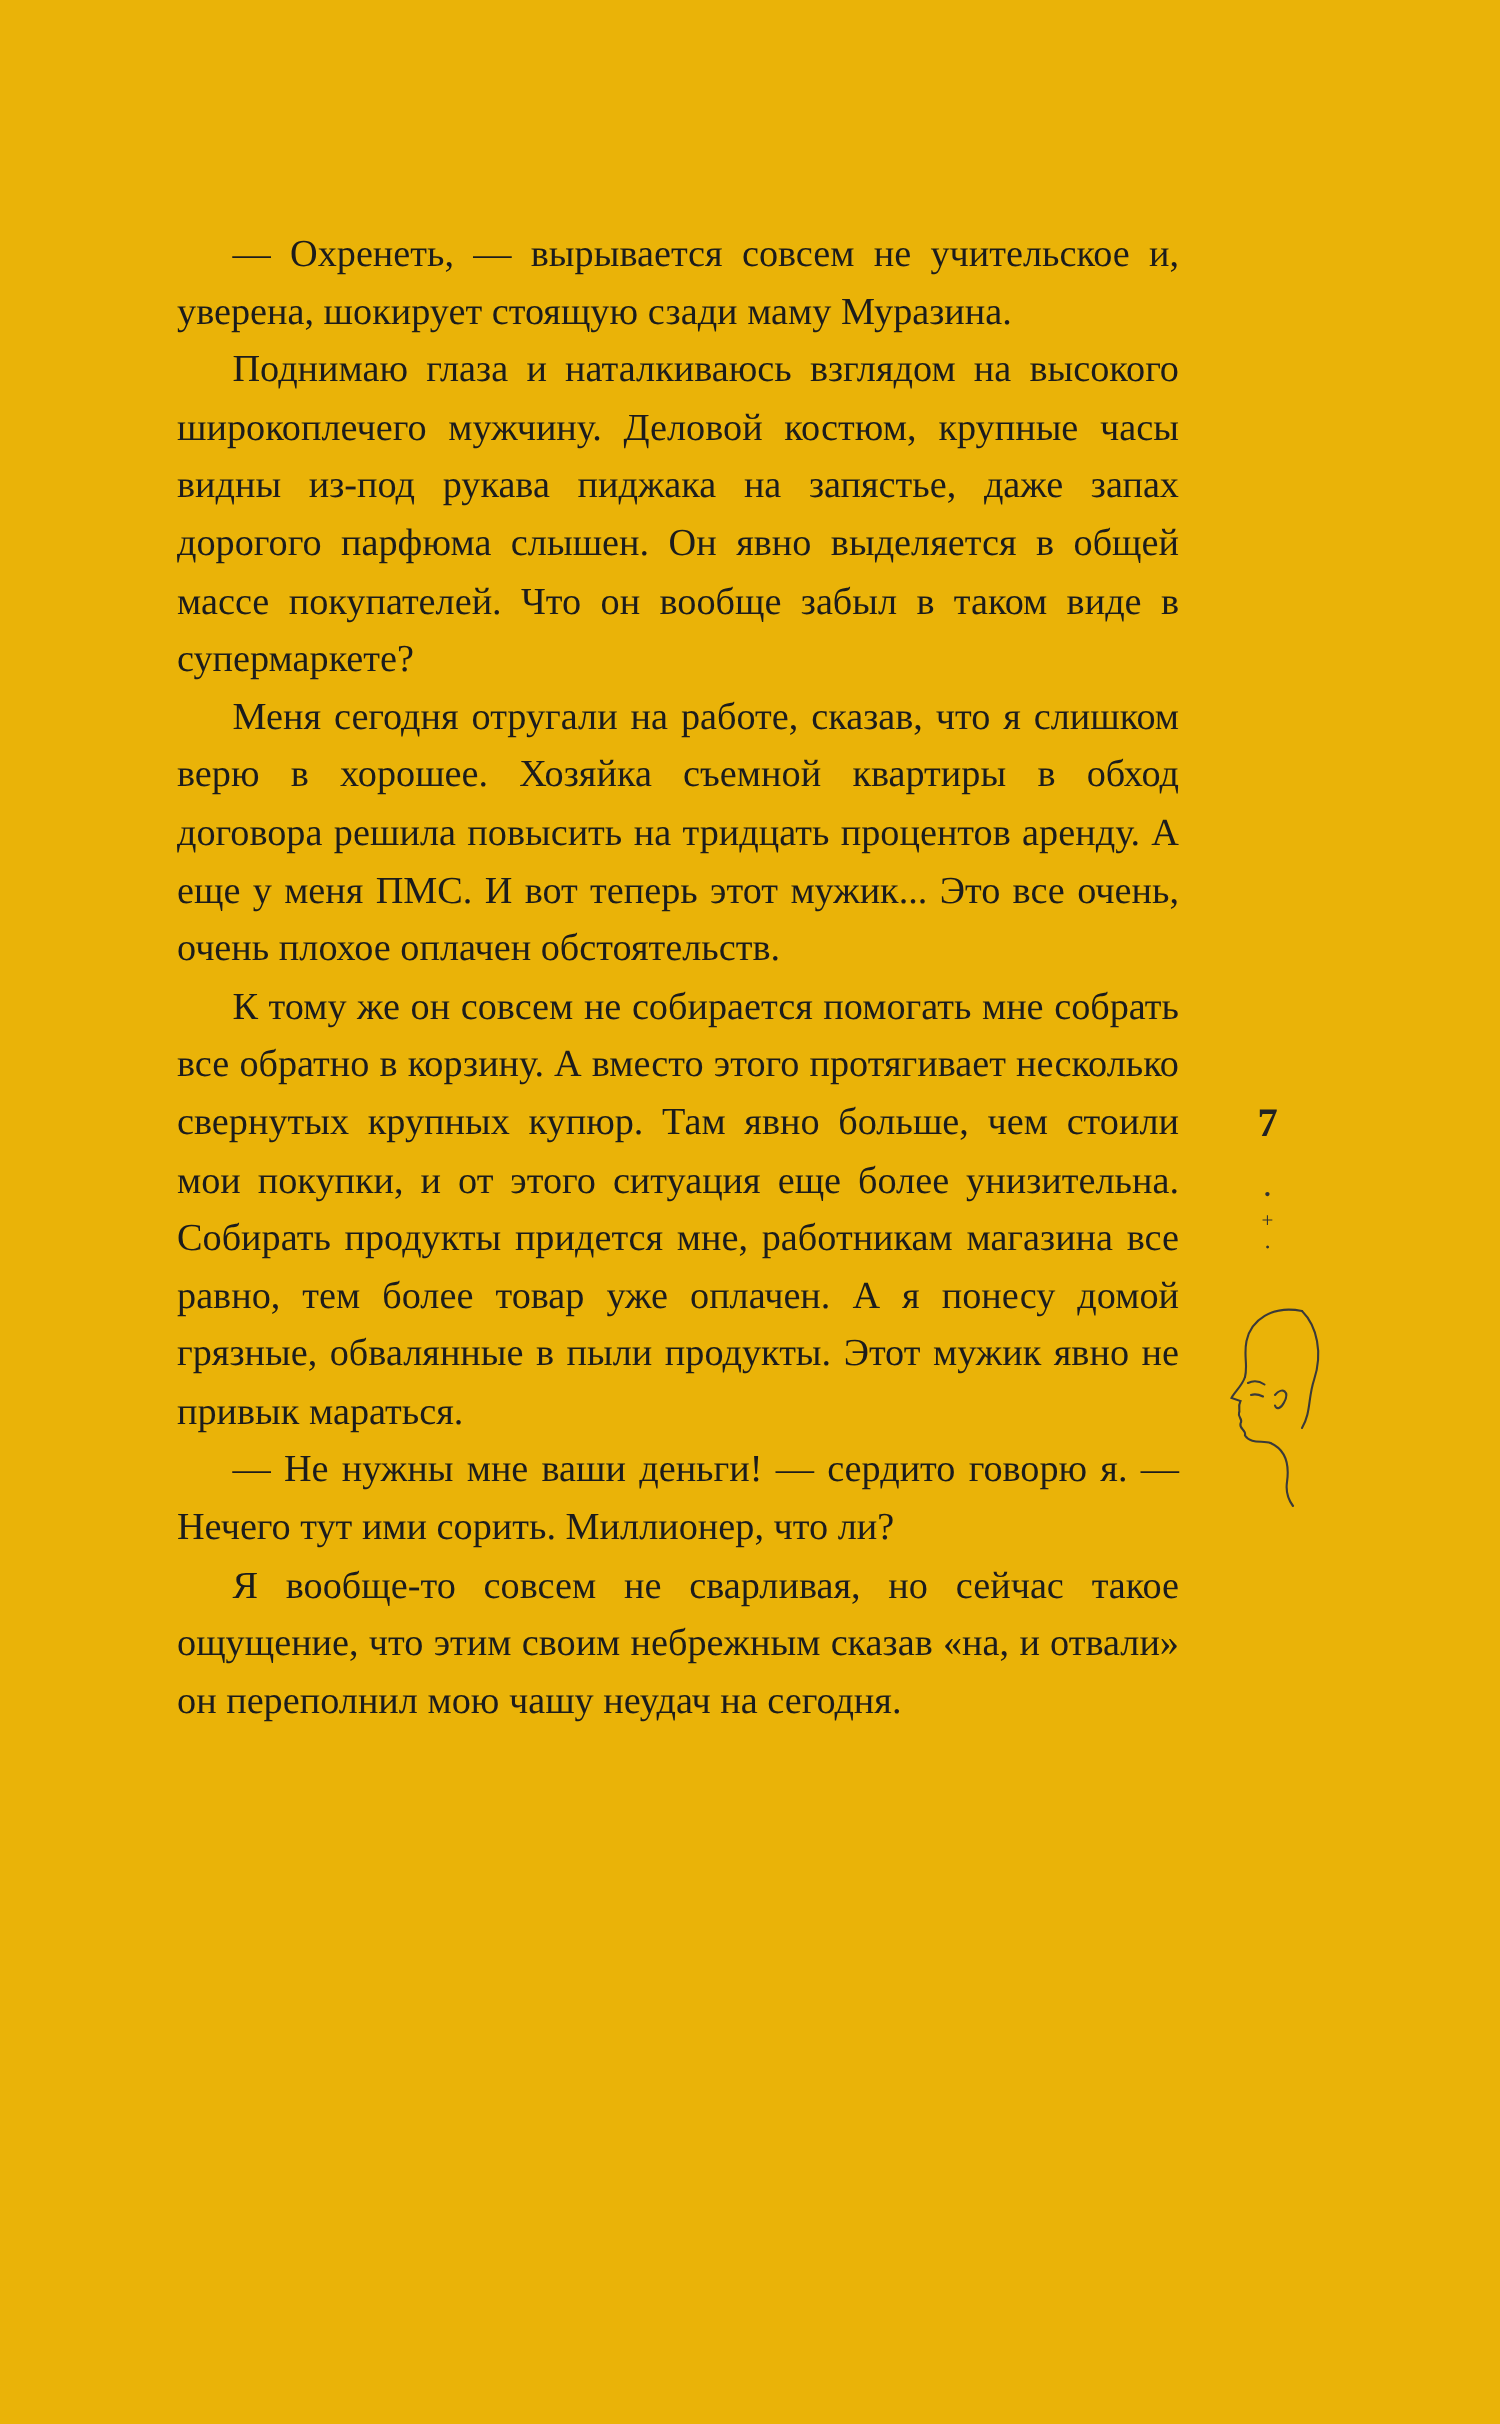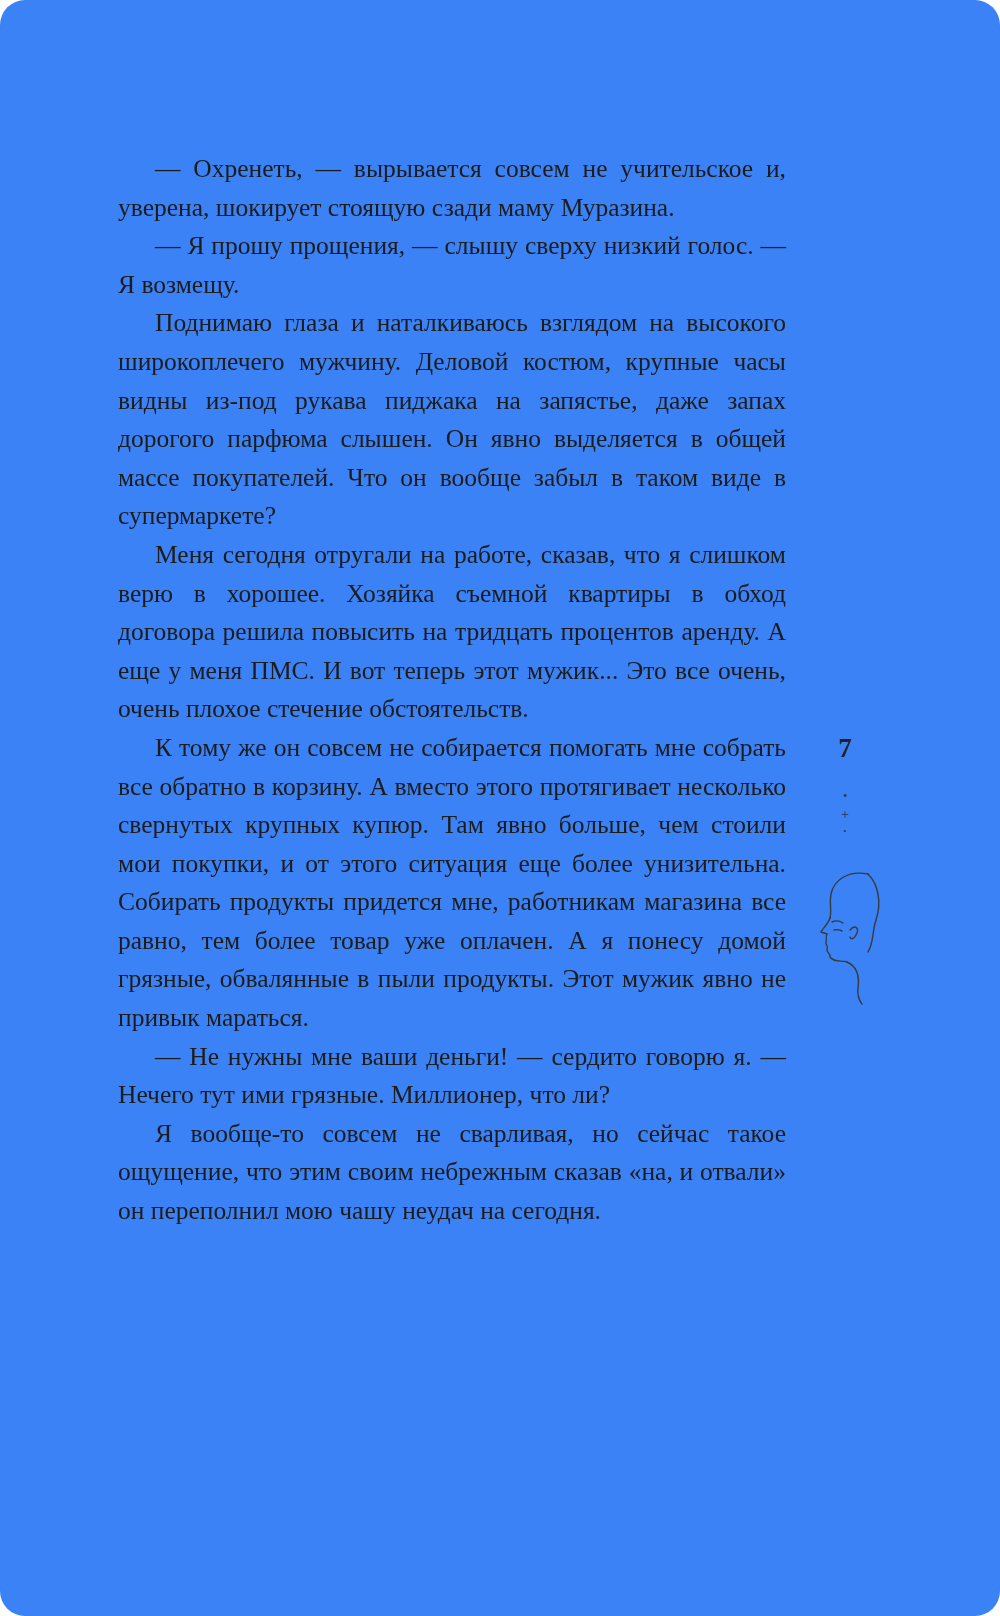--- a/index.html
+++ b/index.html
@@ -11,22 +11,21 @@
     width: 1000px;
     height: 1616px;
     position: relative;
     font-family: "Liberation Serif", "DejaVu Serif", serif;
     color: #1c1c1c;
     overflow: hidden;
   }
   .page {
     position: absolute;
     inset: 0;
-    background: #3b82f6;
-    border-radius: 25px;
+    background: #eab308;
   }
   .text-block {
     position: absolute;
     left: 118px;
     top: 150px;
     width: 668px;
     font-size: 25.5px;
     line-height: 38.6px;
     text-align: justify;
     hyphens: auto;
@@ -78,25 +77,24 @@
     height: 138px;
   }
 </style>
 </head>
 <body>
 
 <div class="page">
 
   <div class="text-block" lang="ru">
     <p>— Охренеть, — вырывается совсем не учительское и, уверена, шокирует стоящую сзади маму Муразина.</p>
-    <p>— Я прошу прощения, — слышу сверху низкий голос. — Я возмещу.</p>
     <p>Поднимаю глаза и наталкиваюсь взглядом на высокого широкоплечего мужчину. Деловой костюм, крупные часы видны из-под рукава пиджака на запястье, даже запах дорогого парфюма слышен. Он явно выделяется в общей массе покупателей. Что он вообще забыл в таком виде в супермаркете?</p>
-    <p>Меня сегодня отругали на работе, сказав, что я слишком верю в хорошее. Хозяйка съемной квартиры в обход договора решила повысить на тридцать процентов аренду. А еще у меня ПМС. И вот теперь этот мужик... Это все очень, очень плохое стечение обстоятельств.</p>
+    <p>Меня сегодня отругали на работе, сказав, что я слишком верю в хорошее. Хозяйка съемной квартиры в обход договора решила повысить на тридцать процентов аренду. А еще у меня ПМС. И вот теперь этот мужик... Это все очень, очень плохое оплачен обстоятельств.</p>
     <p>К тому же он совсем не собирается помогать мне собрать все обратно в корзину. А вместо этого протягивает несколько свернутых крупных купюр. Там явно больше, чем стоили мои покупки, и от этого ситуация еще более унизительна. Собирать продукты придется мне, работникам магазина все равно, тем более товар уже оплачен. А я понесу домой грязные, обвалянные в пыли продукты. Этот мужик явно не привык мараться.</p>
-    <p>— Не нужны мне ваши деньги! — сердито говорю я. — Нечего тут ими грязные. Миллионер, что ли?</p>
+    <p>— Не нужны мне ваши деньги! — сердито говорю я. — Нечего тут ими сорить. Миллионер, что ли?</p>
     <p>Я вообще-то совсем не сварливая, но сейчас такое ощущение, что этим своим небрежным сказав «на, и отвали» он переполнил мою чашу неудач на сегодня.</p>
   </div>
 
   <div class="page-number">7</div>
 
   <div class="ornament">
     <span class="dot-top">•</span>
     <span class="cross-mid">+</span>
     <span class="dot-bottom">•</span>
   </div>

